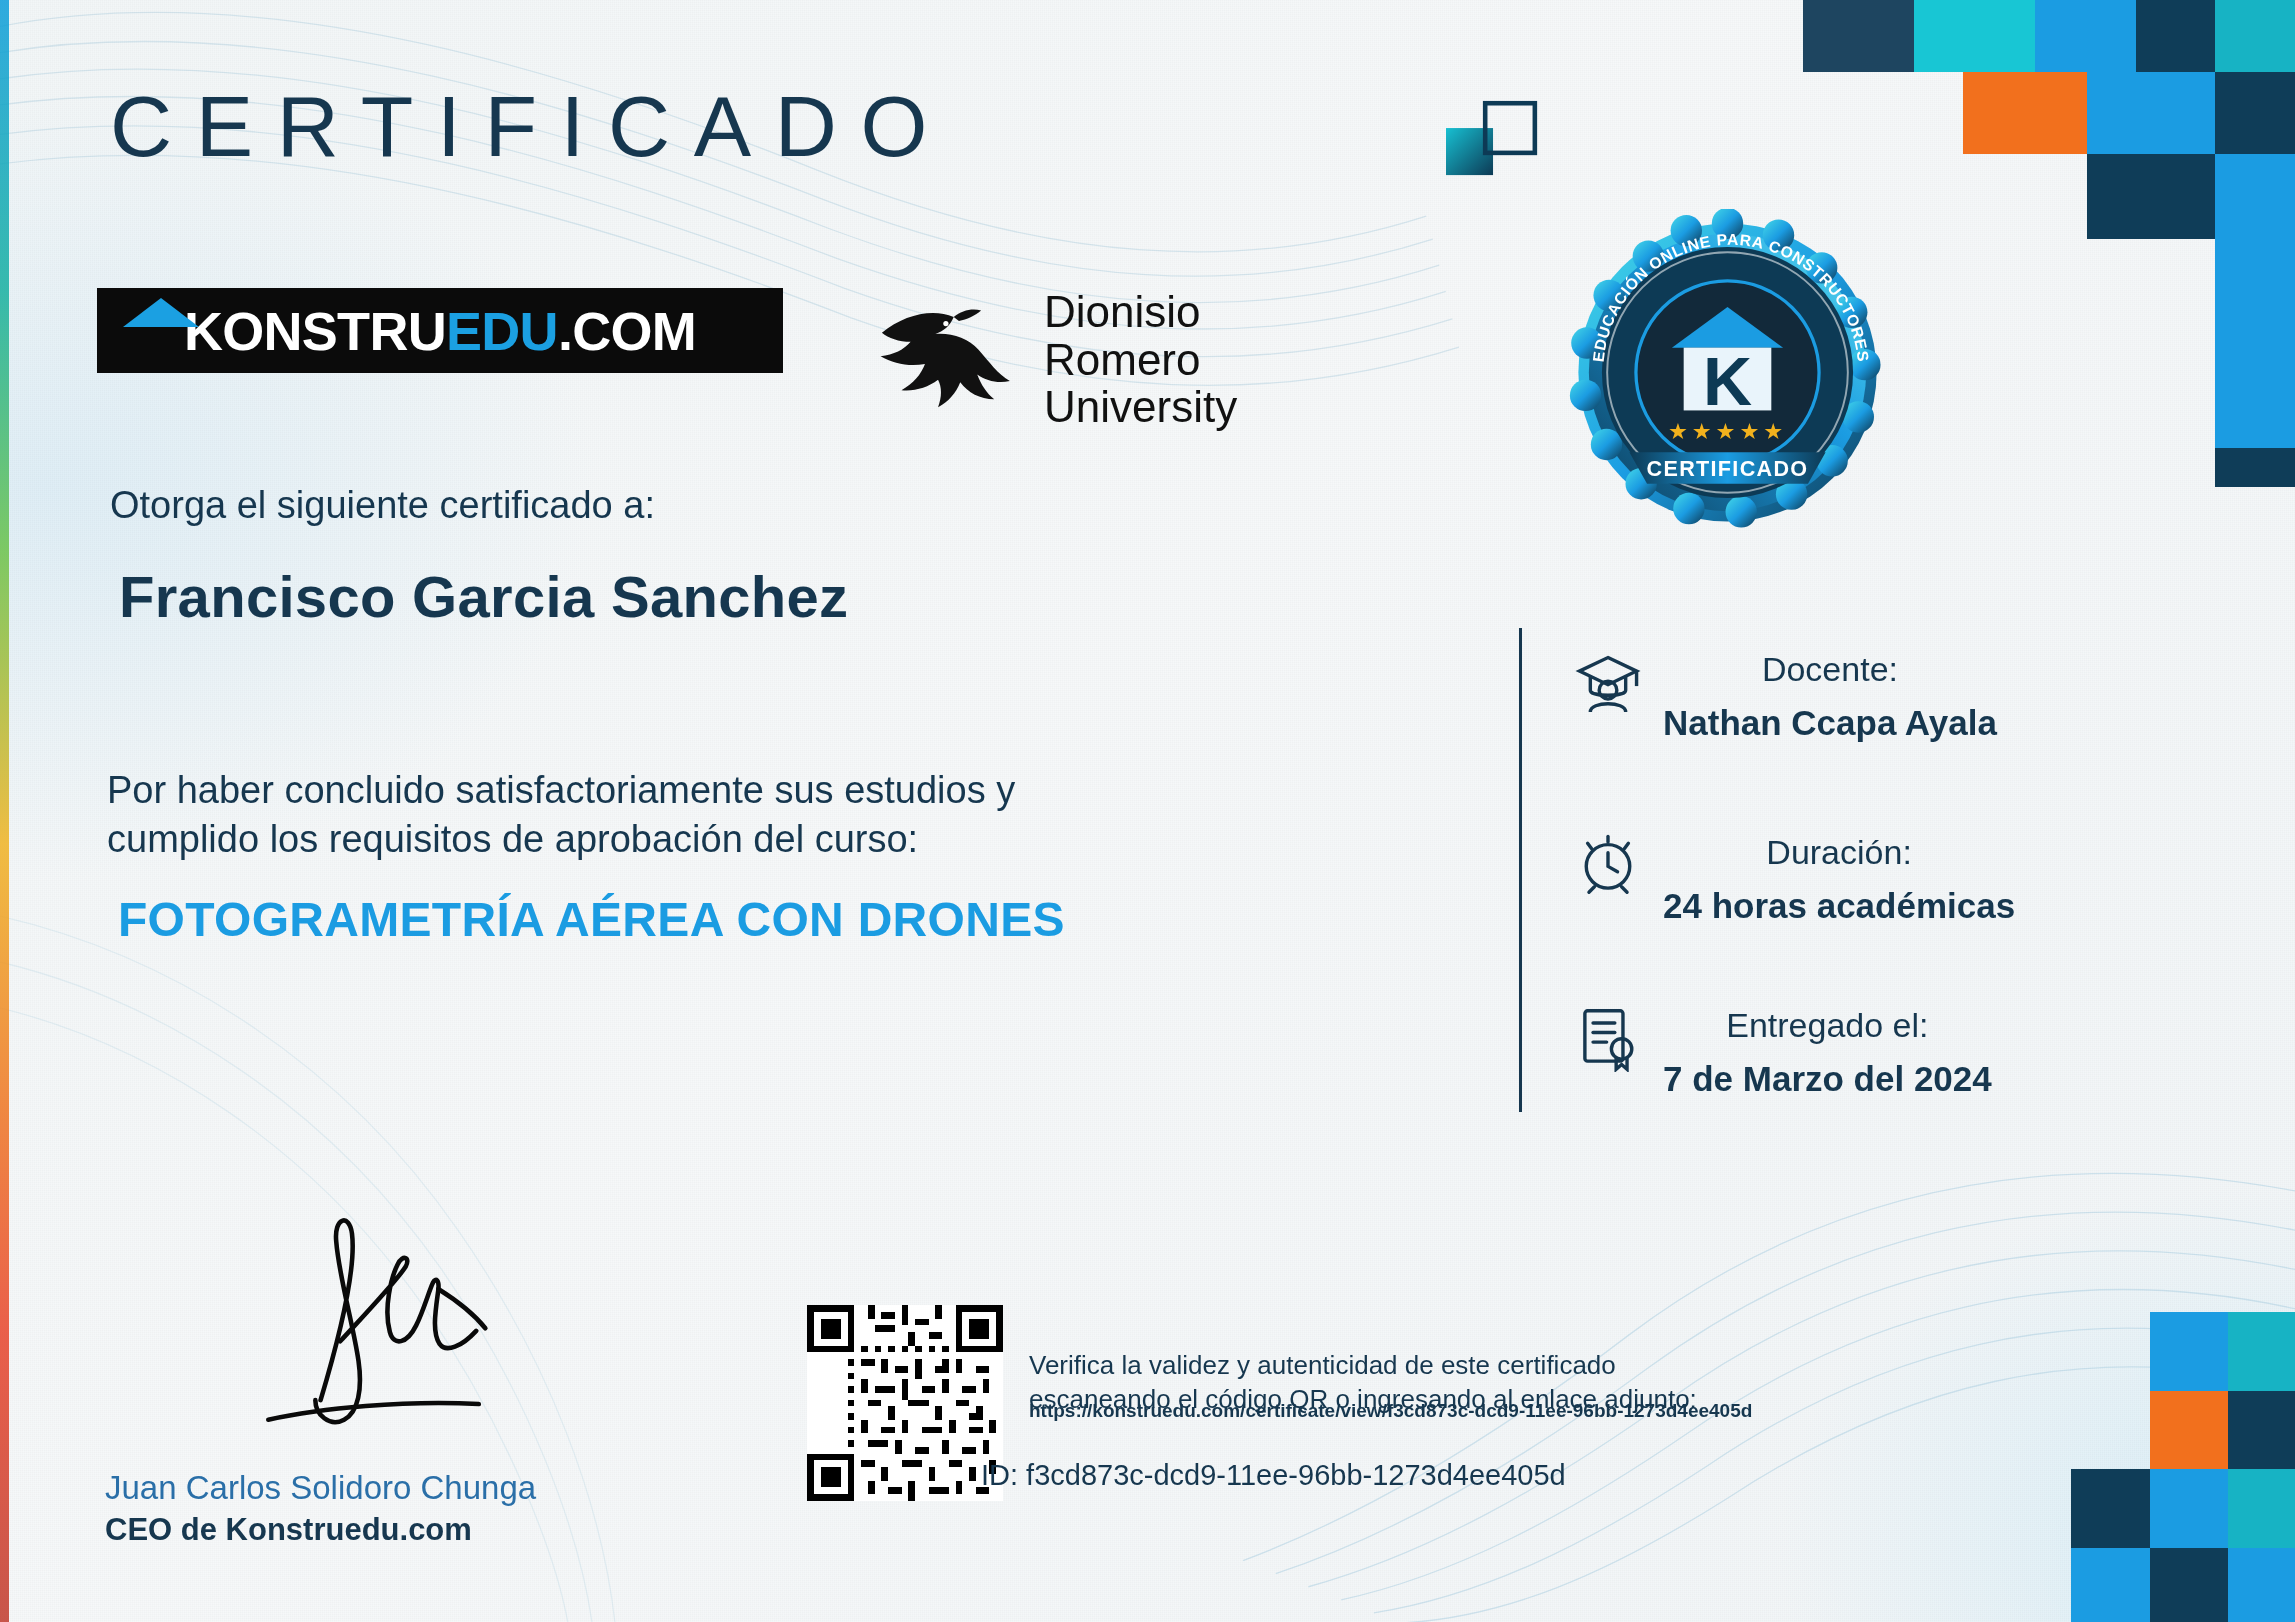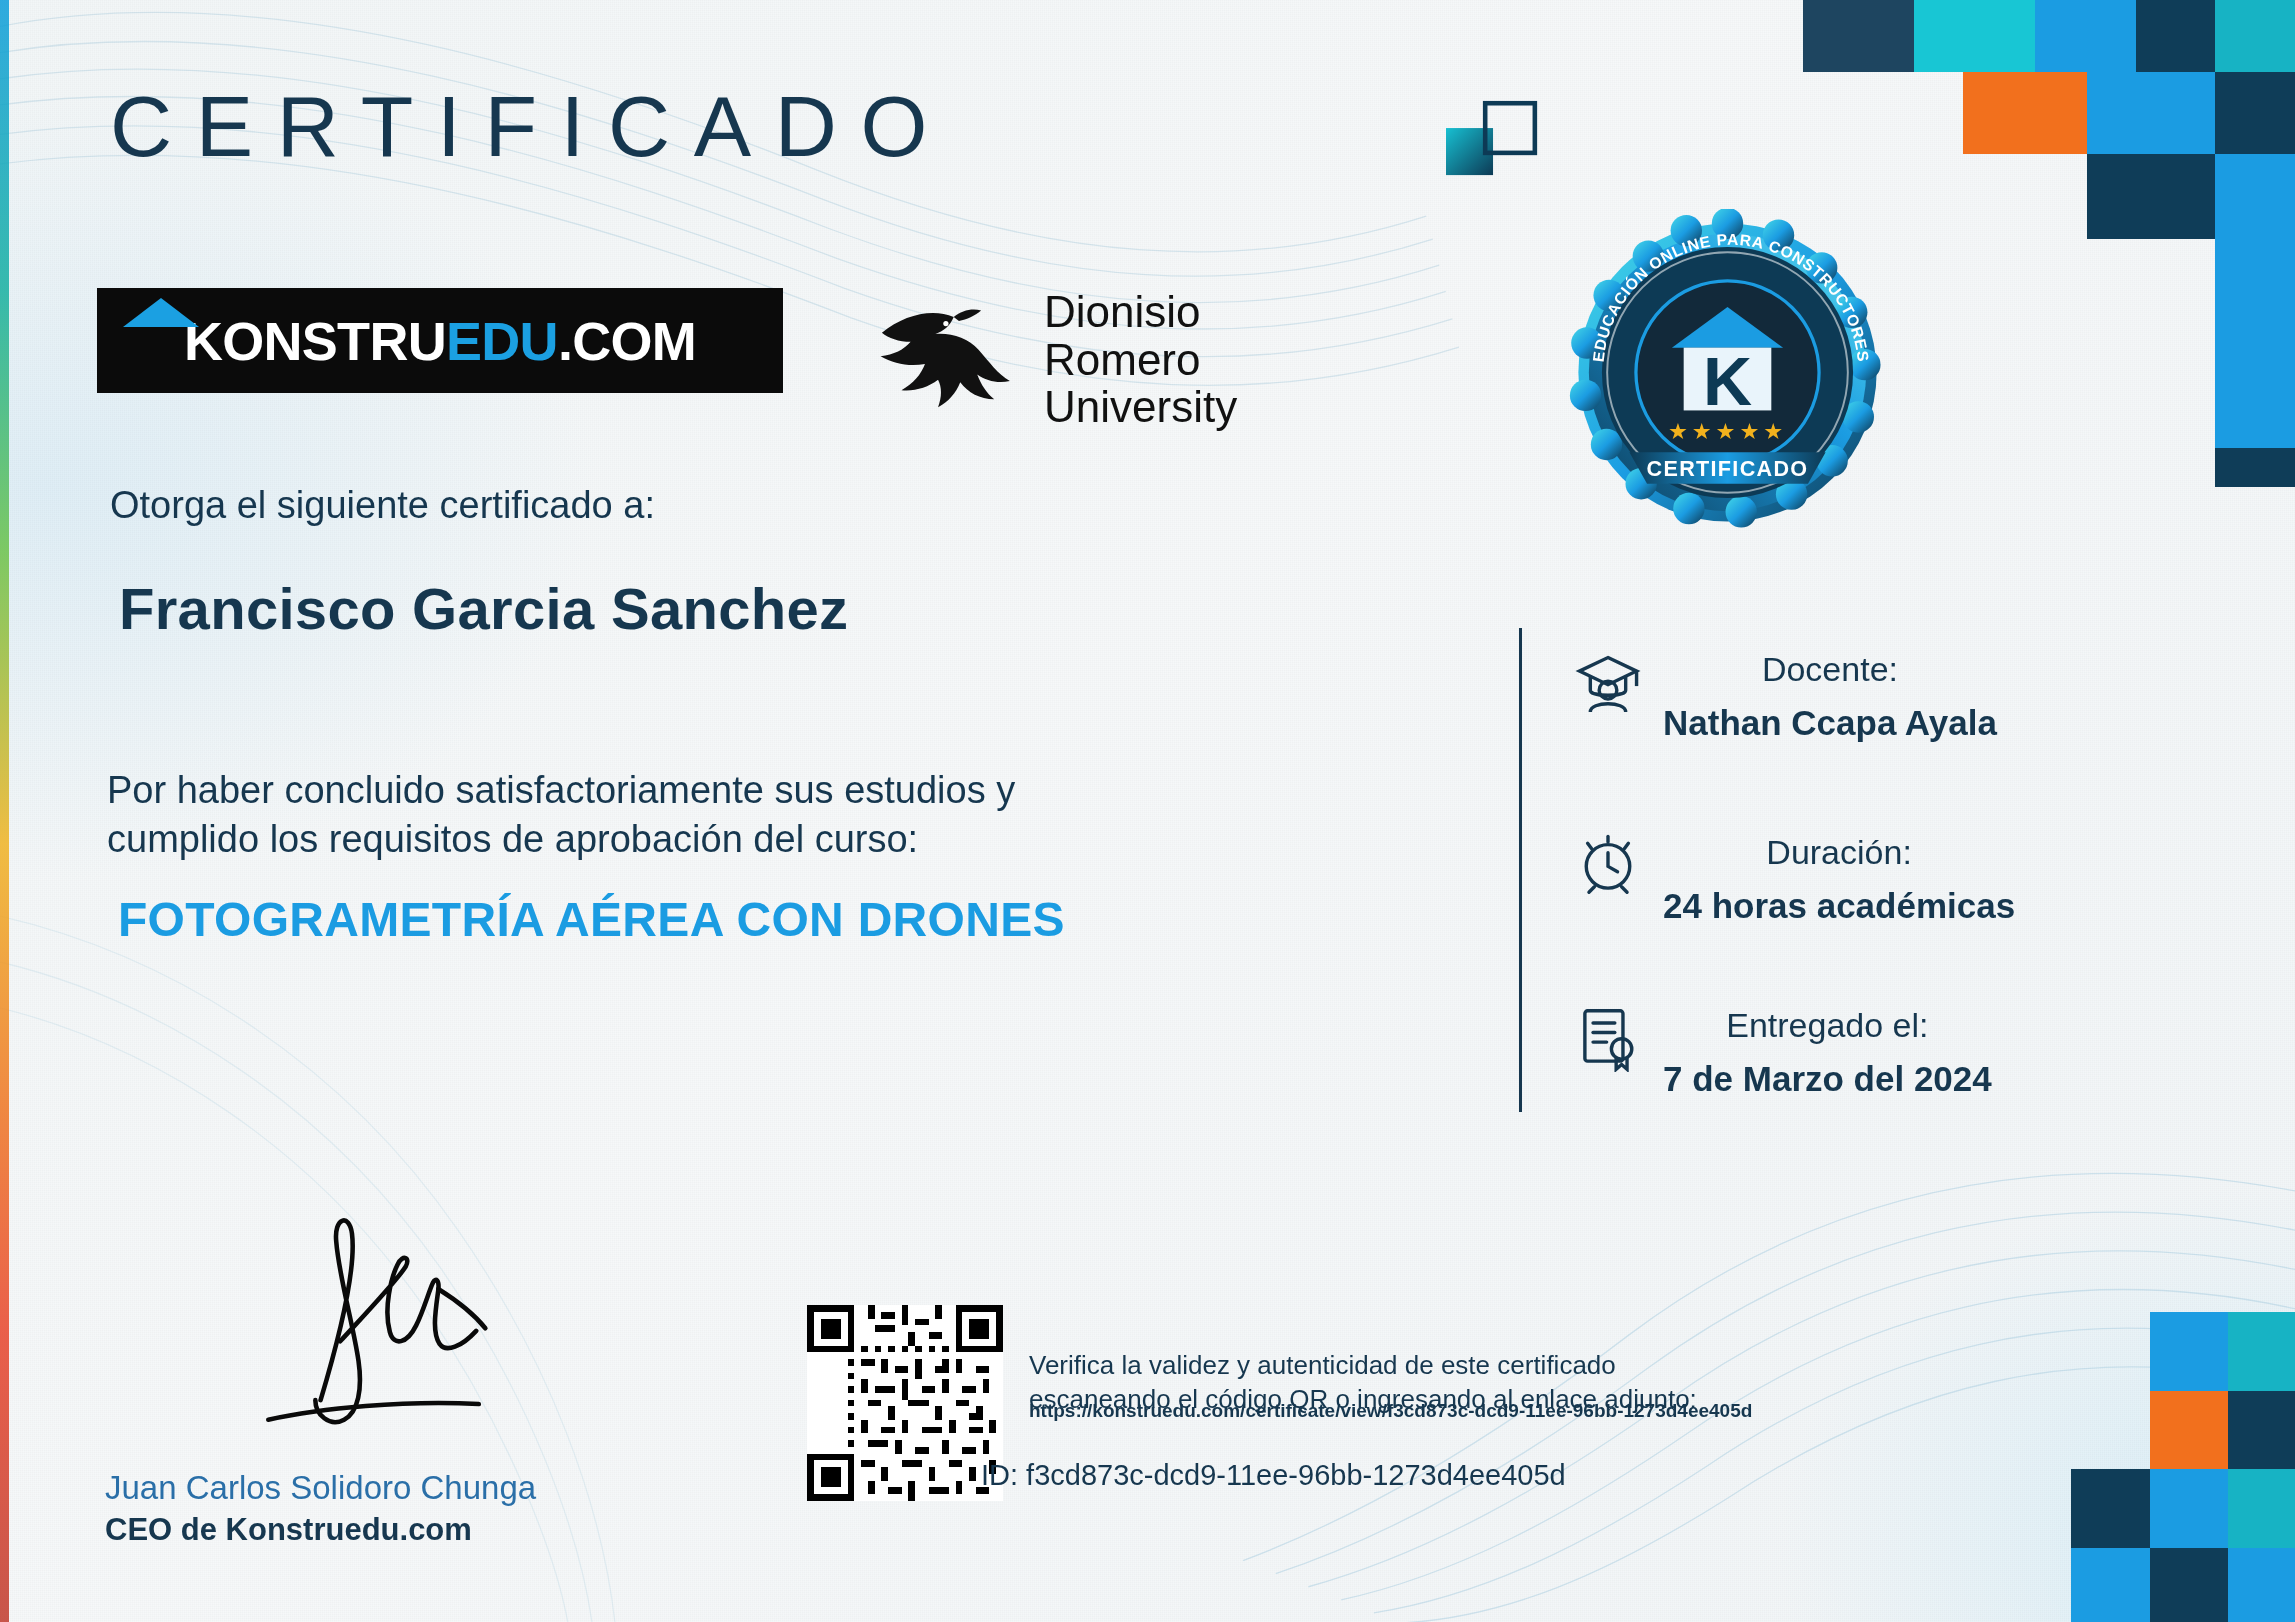--- a/index.html
+++ b/index.html
@@ -47,42 +47,42 @@
     position:absolute; left:110px; top:77px; z-index:5;
     font-size: 86px; letter-spacing: 23.6px;
     font-weight: 400;
     color:#16374f;
     font-family: "Liberation Sans", sans-serif;
   }
   .title-mark { position:absolute; left:1446px; top:98px; z-index:5; }
 
   .logo-box {
     position:absolute; left:97px; top:288px; z-index:5;
-    width: 686px; height: 105px; background:#0b0b0b;
+    width: 686px; height: 85px; background:#0b0b0b;
     display:flex; align-items:center; justify-content:center;
   }
   .logo-text { font-size: 54px; font-weight: 700; letter-spacing:-0.7px; line-height:1; }
   .lt-w { color:#ffffff; }
   .lt-b { color:#1ba0e2; }
   .logo-roof {
     position:absolute; left:123px; top:298px; z-index:6;
     width:0;height:0;border-left:38px solid transparent;border-right:38px solid transparent;border-bottom:29px solid #1ba0e2;
   }
 
   .uni { position:absolute; left:870px; top:288px; z-index:5; display:flex; align-items:center; gap:17px; }
   .uni-name { font-size:44px; line-height:1.08; color:#111; font-family:"Liberation Sans",sans-serif; }
 
   
   .seal { position:absolute; left:1567px; top:209px; z-index:6; width:321px; height:327px; }
 
   
   .lbl-otorga { position:absolute; left:110px; top:484px; z-index:5; font-size:38px; color:#16374f; }
   .student {
     position:absolute; left:119px; top:563px; z-index:5;
-    font-size:58px; font-weight:700; color:#16374f; letter-spacing:0.3px;margin-top:12px;
+    font-size:58px; font-weight:700; color:#16374f; letter-spacing:0.3px;
   }
   .para {
     position:absolute; left:107px; top:766px; z-index:5;
     font-size:38px; line-height:1.28; color:#16374f; max-width:1243px;
   }
   .course {
     position:absolute; left:118px; top:892px; z-index:5;
     font-size:48px; font-weight:700; color:#1b9ce2; letter-spacing:0.3px;
   }
 

